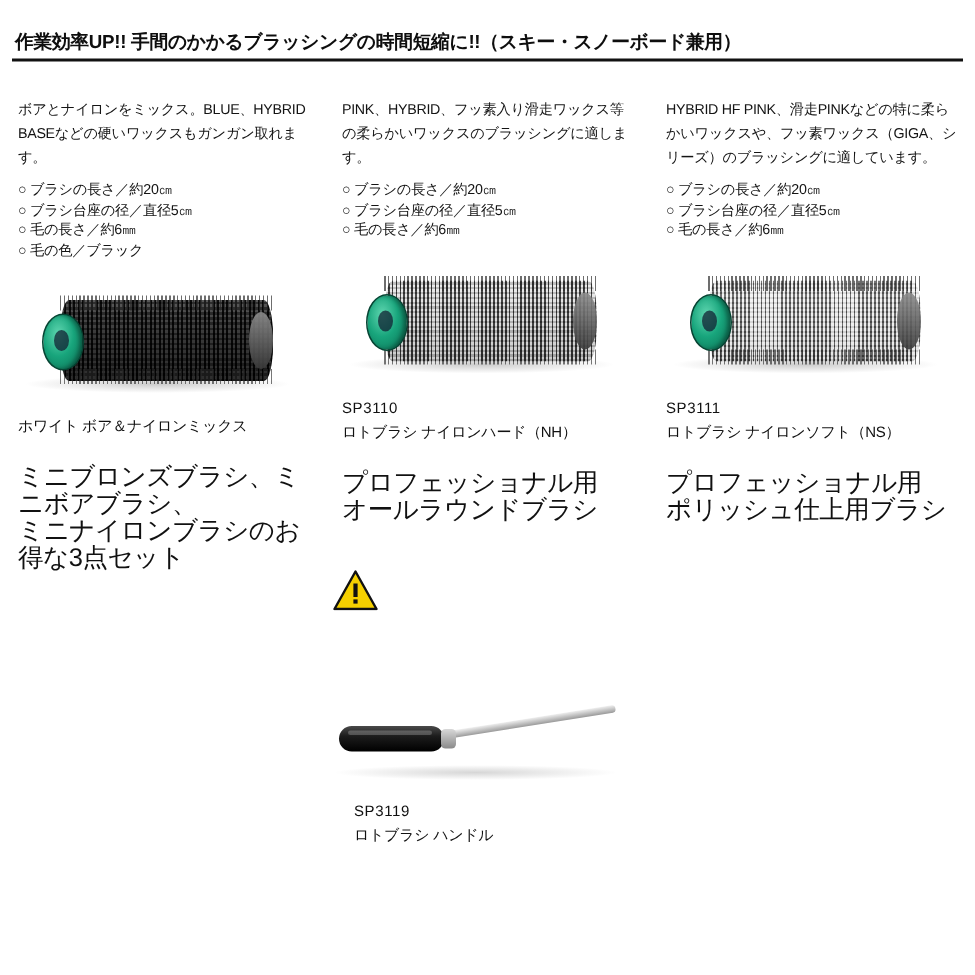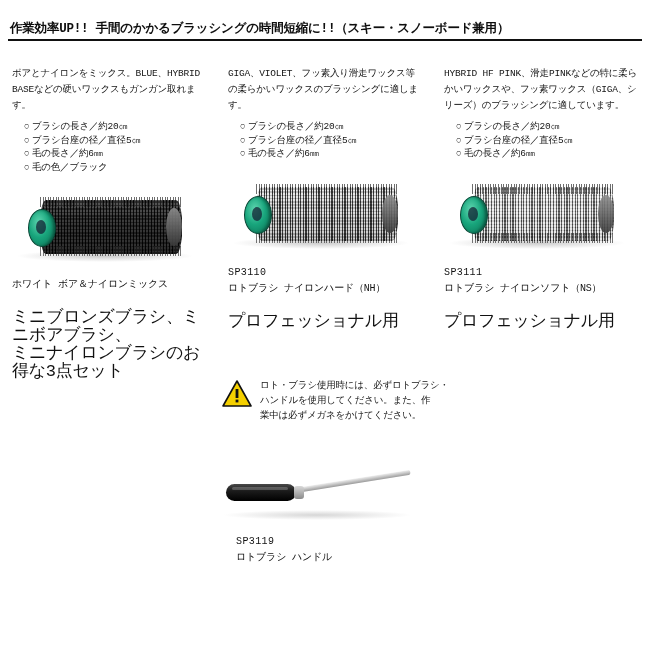--- a/index.html
+++ b/index.html
@@ -12,21 +12,20 @@
     background: #ffffff;
     font-family: "Liberation Sans", sans-serif;
     color: #1a1a1a;
     overflow: hidden;
     position: relative;
   }
   .page {
     position: relative;
     width: 528px;
     height: 650px;
-    font-family: Liberation Mono, monospace;
   }
 
   
   .header {
     position: absolute;
     left: 0;
     top: 20px;
     width: 650px;
     height: 20px;
   }
@@ -61,21 +60,21 @@
 
   .col-desc {
     font-size: 9.5px;
     line-height: 16px;
     color: #141414;
     letter-spacing: -0.2px;
     min-height: 48px;
   }
 
   .spec-list {
-    margin: 12px;
+    margin: 0;
     padding: 0;
     list-style: none;
     margin-top: 6px;
   }
   .spec-list li {
     font-size: 9.5px;
     line-height: 13.5px;
     color: #141414;
     letter-spacing: -0.2px;
     white-space: nowrap;
@@ -350,21 +349,21 @@
       </div>
     </div>
     <div class="pname">ホワイト ボア＆ナイロンミックス</div>
     <div class="usage">
       <div>ミニブロンズブラシ、ミニボアブラシ、</div>
       <div>ミニナイロンブラシのお得な3点セット</div>
     </div>
   </div>
 
   <div class="col col2">
-    <div class="col-desc">GIGA、VIOLET、フッ素入り滑走ワックス等の柔らかいワックスのブラッシングに適します。</div>
+    <div class="col-desc">PINK、HYBRID、フッ素入り滑走ワックス等の柔らかいワックスのブラッシングに適します。</div>
     <ul class="spec-list">
       <li><span class="bullet">○</span><span>ブラシの長さ／約20㎝</span></li>
       <li><span class="bullet">○</span><span>ブラシ台座の径／直径5㎝</span></li>
       <li><span class="bullet">○</span><span>毛の長さ／約6㎜</span></li>
     </ul>
     <div class="brush-wrap">
       <div class="brush">
         <div class="shadow"></div>
         <div class="body tex-steel"></div>
         <div class="bristles tex-steel"></div>
@@ -372,20 +371,21 @@
         <div class="fuzz-bot"></div>
         <div class="endcap"></div>
         <div class="hub"></div>
         <div class="hubhole"></div>
       </div>
     </div>
     <div class="code">SP3110</div>
     <div class="pname">ロトブラシ ナイロンハード（NH）</div>
     <div class="usage">
       <div>プロフェッショナル用</div>
+      <div>オールラウンドブラシ</div>
     </div>
   </div>
 
   <div class="col col3">
     <div class="col-desc">HYBRID HF PINK、滑走PINKなどの特に柔らかいワックスや、フッ素ワックス（GIGA、シリーズ）のブラッシングに適しています。</div>
     <ul class="spec-list">
       <li><span class="bullet">○</span><span>ブラシの長さ／約20㎝</span></li>
       <li><span class="bullet">○</span><span>ブラシ台座の径／直径5㎝</span></li>
       <li><span class="bullet">○</span><span>毛の長さ／約6㎜</span></li>
     </ul>
@@ -398,36 +398,32 @@
         <div class="fuzz-bot"></div>
         <div class="endcap"></div>
         <div class="hub"></div>
         <div class="hubhole"></div>
       </div>
     </div>
     <div class="code">SP3111</div>
     <div class="pname">ロトブラシ ナイロンソフト（NS）</div>
     <div class="usage">
       <div>プロフェッショナル用</div>
+      <div>ポリッシュ仕上用ブラシ</div>
     </div>
   </div>
 
   <div class="warn">
     <div class="warn-icon">
       <svg width="30" height="27" viewBox="0 0 30 27">
         <polygon points="15,1 29,26 1,26" fill="#f5d000" stroke="#111111" stroke-width="1.6" stroke-linejoin="round"></polygon>
         <rect x="13.6" y="9" width="2.8" height="9" fill="#111111"></rect>
         <rect x="13.6" y="19.6" width="2.8" height="2.8" fill="#111111"></rect>
       </svg>
     </div>
-    <div class="warn-text">
-      <div>ロト・ブラシ使用時には、必ずロトブラシ・</div>
-      <div>ハンドルを使用してください。また、作</div>
-      <div>業中は必ずメガネをかけてください。</div>
-    </div>
   </div>
 
   <div class="handle-wrap">
     <div class="handle-shadow"></div>
     <div class="handle-shaft">
       <div class="rod"></div>
     </div>
     <div class="handle-grip"></div>
     <div class="handle-collar"></div>
     <div class="handle-caption">

